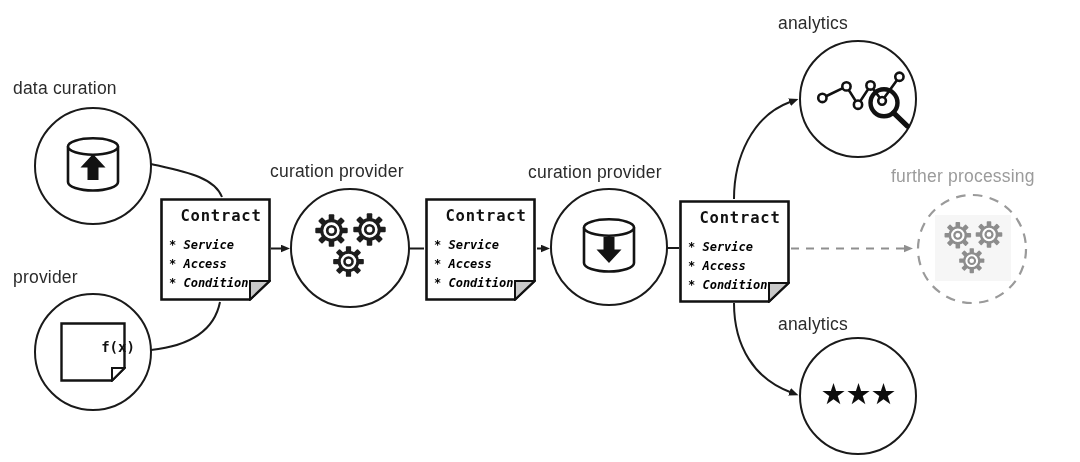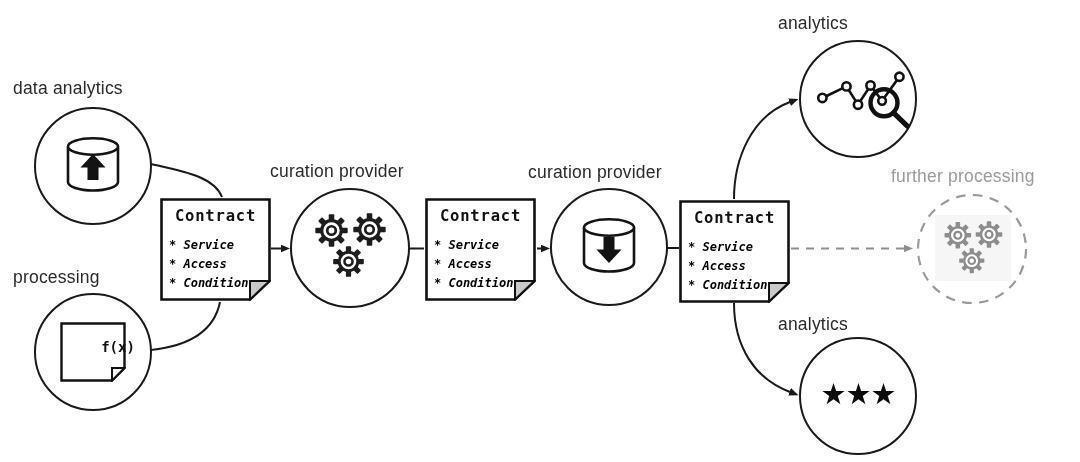--- a/index.html
+++ b/index.html
@@ -16,21 +16,21 @@
     border-radius:50%; background:#ffffff; z-index:2;
     display:flex; align-items:center; justify-content:center;
   }
   .node-label {
     position:absolute; z-index:3; text-align:left;
     font-size:17.5px; letter-spacing:0.2px; color:#2b2b2b; white-space:nowrap;
   }
   .node-label.muted { color:#9b9b9b; }
 
   
-  .note { position:absolute; width:111px; height:103px; z-index:2; }
+  .note { position:absolute; width:111px; height:103px; z-index:2;padding-left:11px; }
   .note svg.note-shape { position:absolute; left:0; top:0; }
   .note .note-content { position:absolute; left:0; top:0; width:100%; height:100%; }
   .contract-title {
     margin-top:9px; text-align:center;
     font-family:"DejaVu Sans Mono", monospace; font-weight:bold;
     font-size:15.5px; letter-spacing:0.8px; color:#111111;
   }
   .contract-items {
     margin:11px 0 0 9px;
     font-family:"DejaVu Sans Mono", monospace; font-weight:bold; font-style:italic;
@@ -103,32 +103,32 @@
 
     <path d="M666,248 L679,248" fill="none" stroke="#1a1a1a" stroke-width="2"></path>
 
     <path d="M734,199 C734,158 752,116 790,102" fill="none" stroke="#1a1a1a" stroke-width="2" marker-end="url(#ah)"></path>
 
     <path d="M791,248.5 L904,248.5" fill="none" stroke="#8f8f8f" stroke-width="2.2" stroke-dasharray="8 7" marker-end="url(#ahg)"></path>
 
     <path d="M734,303 C734,347 755,379 790,392" fill="none" stroke="#1a1a1a" stroke-width="2" marker-end="url(#ah)"></path>
   </svg>
 
-  <div class="node-label" style="left:13px; top:78px; width:160px;">data analytics</div>
+  <div class="node-label" style="left:13px; top:78px; width:160px;">data curation</div>
   <div class="circle-node" style="left:34px; top:107px; width:118px; height:118px;">
     <span>
       <svg width="56" height="57" viewBox="0 0 56 57">
         <path d="M3,10.5 V46 A25,8.5 0 0 0 53,46 V10.5" fill="#ffffff" stroke="#131313" stroke-width="2.6"></path>
         <ellipse cx="28" cy="10.5" rx="25" ry="8.2" fill="#ffffff" stroke="#131313" stroke-width="2.6"></ellipse>
         <path d="M28,18 L40.5,31.5 H33.5 V44 H22.5 V31.5 H15.5 Z" fill="#131313"></path>
       </svg>
     </span>
   </div>
 
-  <div class="node-label" style="left:13px; top:267px; width:160px;">processing</div>
+  <div class="node-label" style="left:13px; top:267px; width:160px;">provider</div>
   <div class="circle-node" style="left:34px; top:293px; width:118px; height:118px;">
     <span class="fx-note">
       <svg width="66" height="60" viewBox="0 0 66 60">
         <path d="M1.5,1.5 H64.5 V46 L52,58.5 H1.5 Z" fill="#ffffff" stroke="#131313" stroke-width="2.4"></path>
         <path d="M52,58.5 L64.5,46 H52 Z" fill="#ffffff" stroke="#131313" stroke-width="2"></path>
       </svg>
       <span class="fx-text">f(x)</span>
     </span>
   </div>
 

